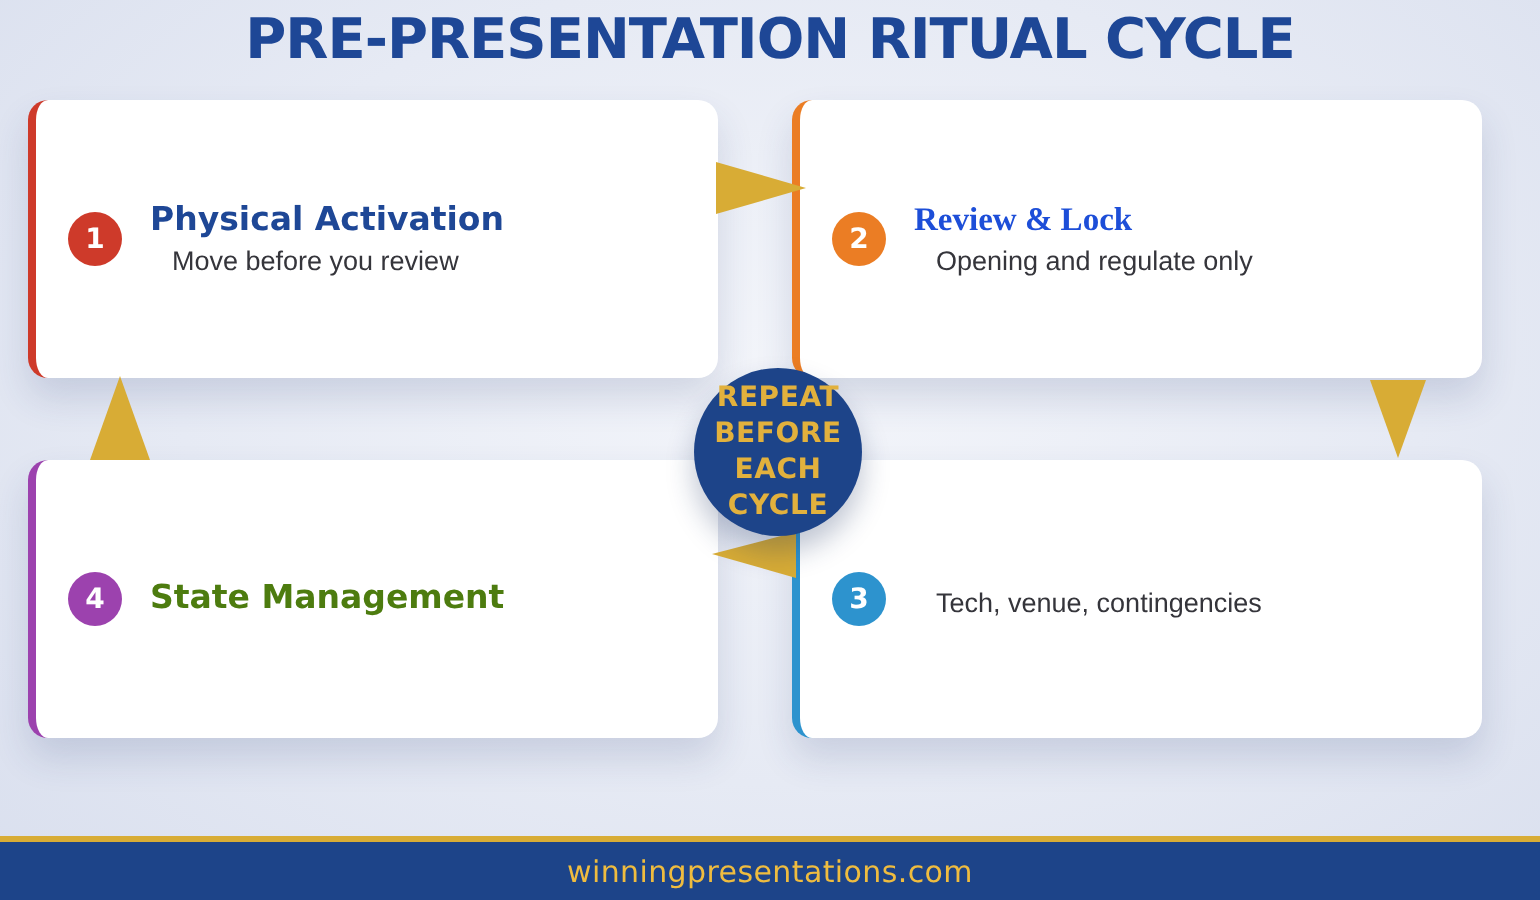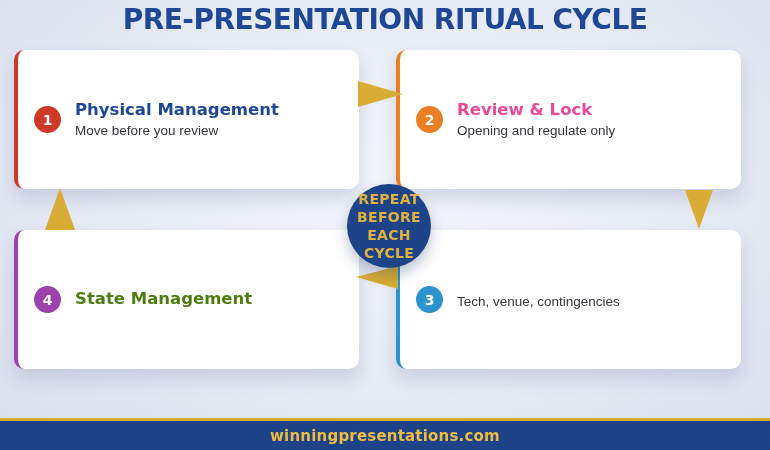--- a/index.html
+++ b/index.html
@@ -23,55 +23,55 @@
   .card-tr{left:396px;top:50px}
   .card-bl{left:14px;top:230px}
   .card-br{left:396px;top:230px}
   .badge{
     width:27px;height:27px;border-radius:50%;flex:0 0 27px;
     display:flex;align-items:center;justify-content:center;
     color:#fff;font-family:"DejaVu Sans",sans-serif;font-weight:bold;font-size:14px;
   }
   .card-text{margin-left:14px}
   .card-title{font-family:"DejaVu Sans",sans-serif;font-weight:bold;font-size:16.5px;line-height:1.1;}
-  .card-subtitle{font-size:13.5px;color:#35353b;margin-top:4px;}
+  .card-subtitle{font-size:13.5px;color:#35353b;margin-top:4px;margin-left:11px;}
   .arrows{position:absolute;left:0;top:0;width:770px;height:450px;}
   .center-circle{
     position:absolute;left:347px;top:184px;width:84px;height:84px;border-radius:50%;
     display:flex;flex-direction:column;align-items:center;justify-content:center;
     font-family:"DejaVu Sans",sans-serif;font-weight:bold;font-size:14px;
     letter-spacing:.3px;text-align:center;line-height:1.3;
     box-shadow:0 8px 14px rgba(25,45,95,.28);
   }
   .footer{
     position:absolute;left:0;right:0;bottom:0;height:29px;
     border-top:3px solid;box-sizing:content-box;
     display:flex;align-items:center;justify-content:center;
   }
-  .footer-url{font-family:"DejaVu Sans",sans-serif;font-weight:bold;font-size:15px;letter-spacing:.2px;}
+  .footer-url{font-family:"DejaVu Sans",sans-serif;font-weight:normal;font-size:15px;letter-spacing:.2px;}
 </style>
 </head>
 <body>
 
 <div class="canvas">
 
   <h1 class="main-title" style="color: rgb(30, 71, 150);">PRE-PRESENTATION RITUAL CYCLE</h1>
 
   <div class="card card-tl" style="border-left-color: rgb(206, 58, 42);">
     <div class="badge" style="background-color: rgb(206, 58, 42);">1</div>
     <div class="card-text">
-      <div class="card-title" style="color: rgb(30, 71, 150);">Physical Management</div>
+      <div class="card-title" style="color: rgb(30, 71, 150);">Physical Activation</div>
       <div class="card-subtitle">Move before you review</div>
     </div>
   </div>
 
   <div class="card card-tr" style="border-left-color: rgb(235, 125, 36);">
     <div class="badge" style="background-color: rgb(235, 125, 36);">2</div>
     <div class="card-text">
-      <div class="card-title" style="color: #ec4899;">Review &amp; Lock</div>
+      <div class="card-title" style="color: #1d4ed8; font-family: Liberation Serif, serif;">Review &amp; Lock</div>
       <div class="card-subtitle">Opening and regulate only</div>
     </div>
   </div>
 
   <div class="card card-br" style="border-left-color: rgb(45, 147, 206);">
     <div class="badge" style="background-color: rgb(45, 147, 206);">3</div>
     <div class="card-text">
       <div class="card-subtitle">Tech, venue, contingencies</div>
     </div>
   </div>

